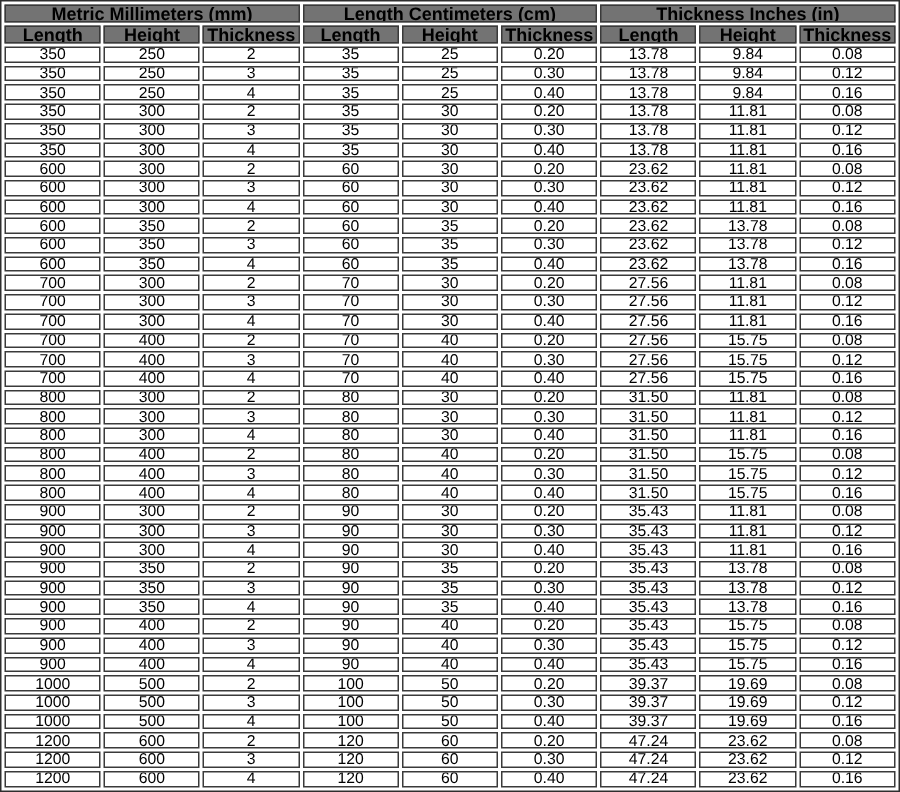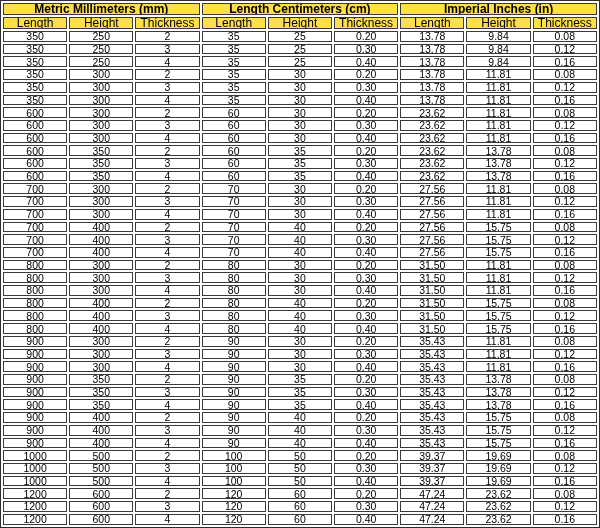--- a/index.html
+++ b/index.html
@@ -25,29 +25,29 @@
     text-align: center;
     vertical-align: middle;
     padding: 0;
     margin: 0;
     overflow: hidden;
     white-space: nowrap;
     line-height: 8px;
     color: #000000;
   }
   thead th {
-    background: #fde047;
+    background: #737373;
   }
   th.section-title {
     font-weight: bold;
     font-size: 12px;
     height: 10px;
   }
   th.col-head {
-    font-weight: normal;
+    font-weight: bold;
     font-size: 12px;
     height: 10px;
   }
   td {
     background: #ffffff;
     font-size: 10.5px;
   }
 </style>
 </head>
 <body>
@@ -61,21 +61,21 @@
       <col style="width:11.11%">
       <col style="width:11.11%">
     <col style="width:11.11%">
       <col style="width:11.11%">
       <col style="width:11.12%">
   </colgroup>
   <thead>
     <tr>
       <th colspan="3" class="section-title">Metric Millimeters (mm)</th>
       <th colspan="3" class="section-title">Length Centimeters (cm)</th>
-      <th colspan="3" class="section-title">Imperial Inches (in)</th>
+      <th colspan="3" class="section-title">Thickness Inches (in)</th>
     </tr>
     <tr>
       <th class="col-head">Length</th>
       <th class="col-head">Height</th>
       <th class="col-head">Thickness</th>
       <th class="col-head">Length</th>
       <th class="col-head">Height</th>
       <th class="col-head">Thickness</th>
       <th class="col-head">Length</th>
       <th class="col-head">Height</th>

